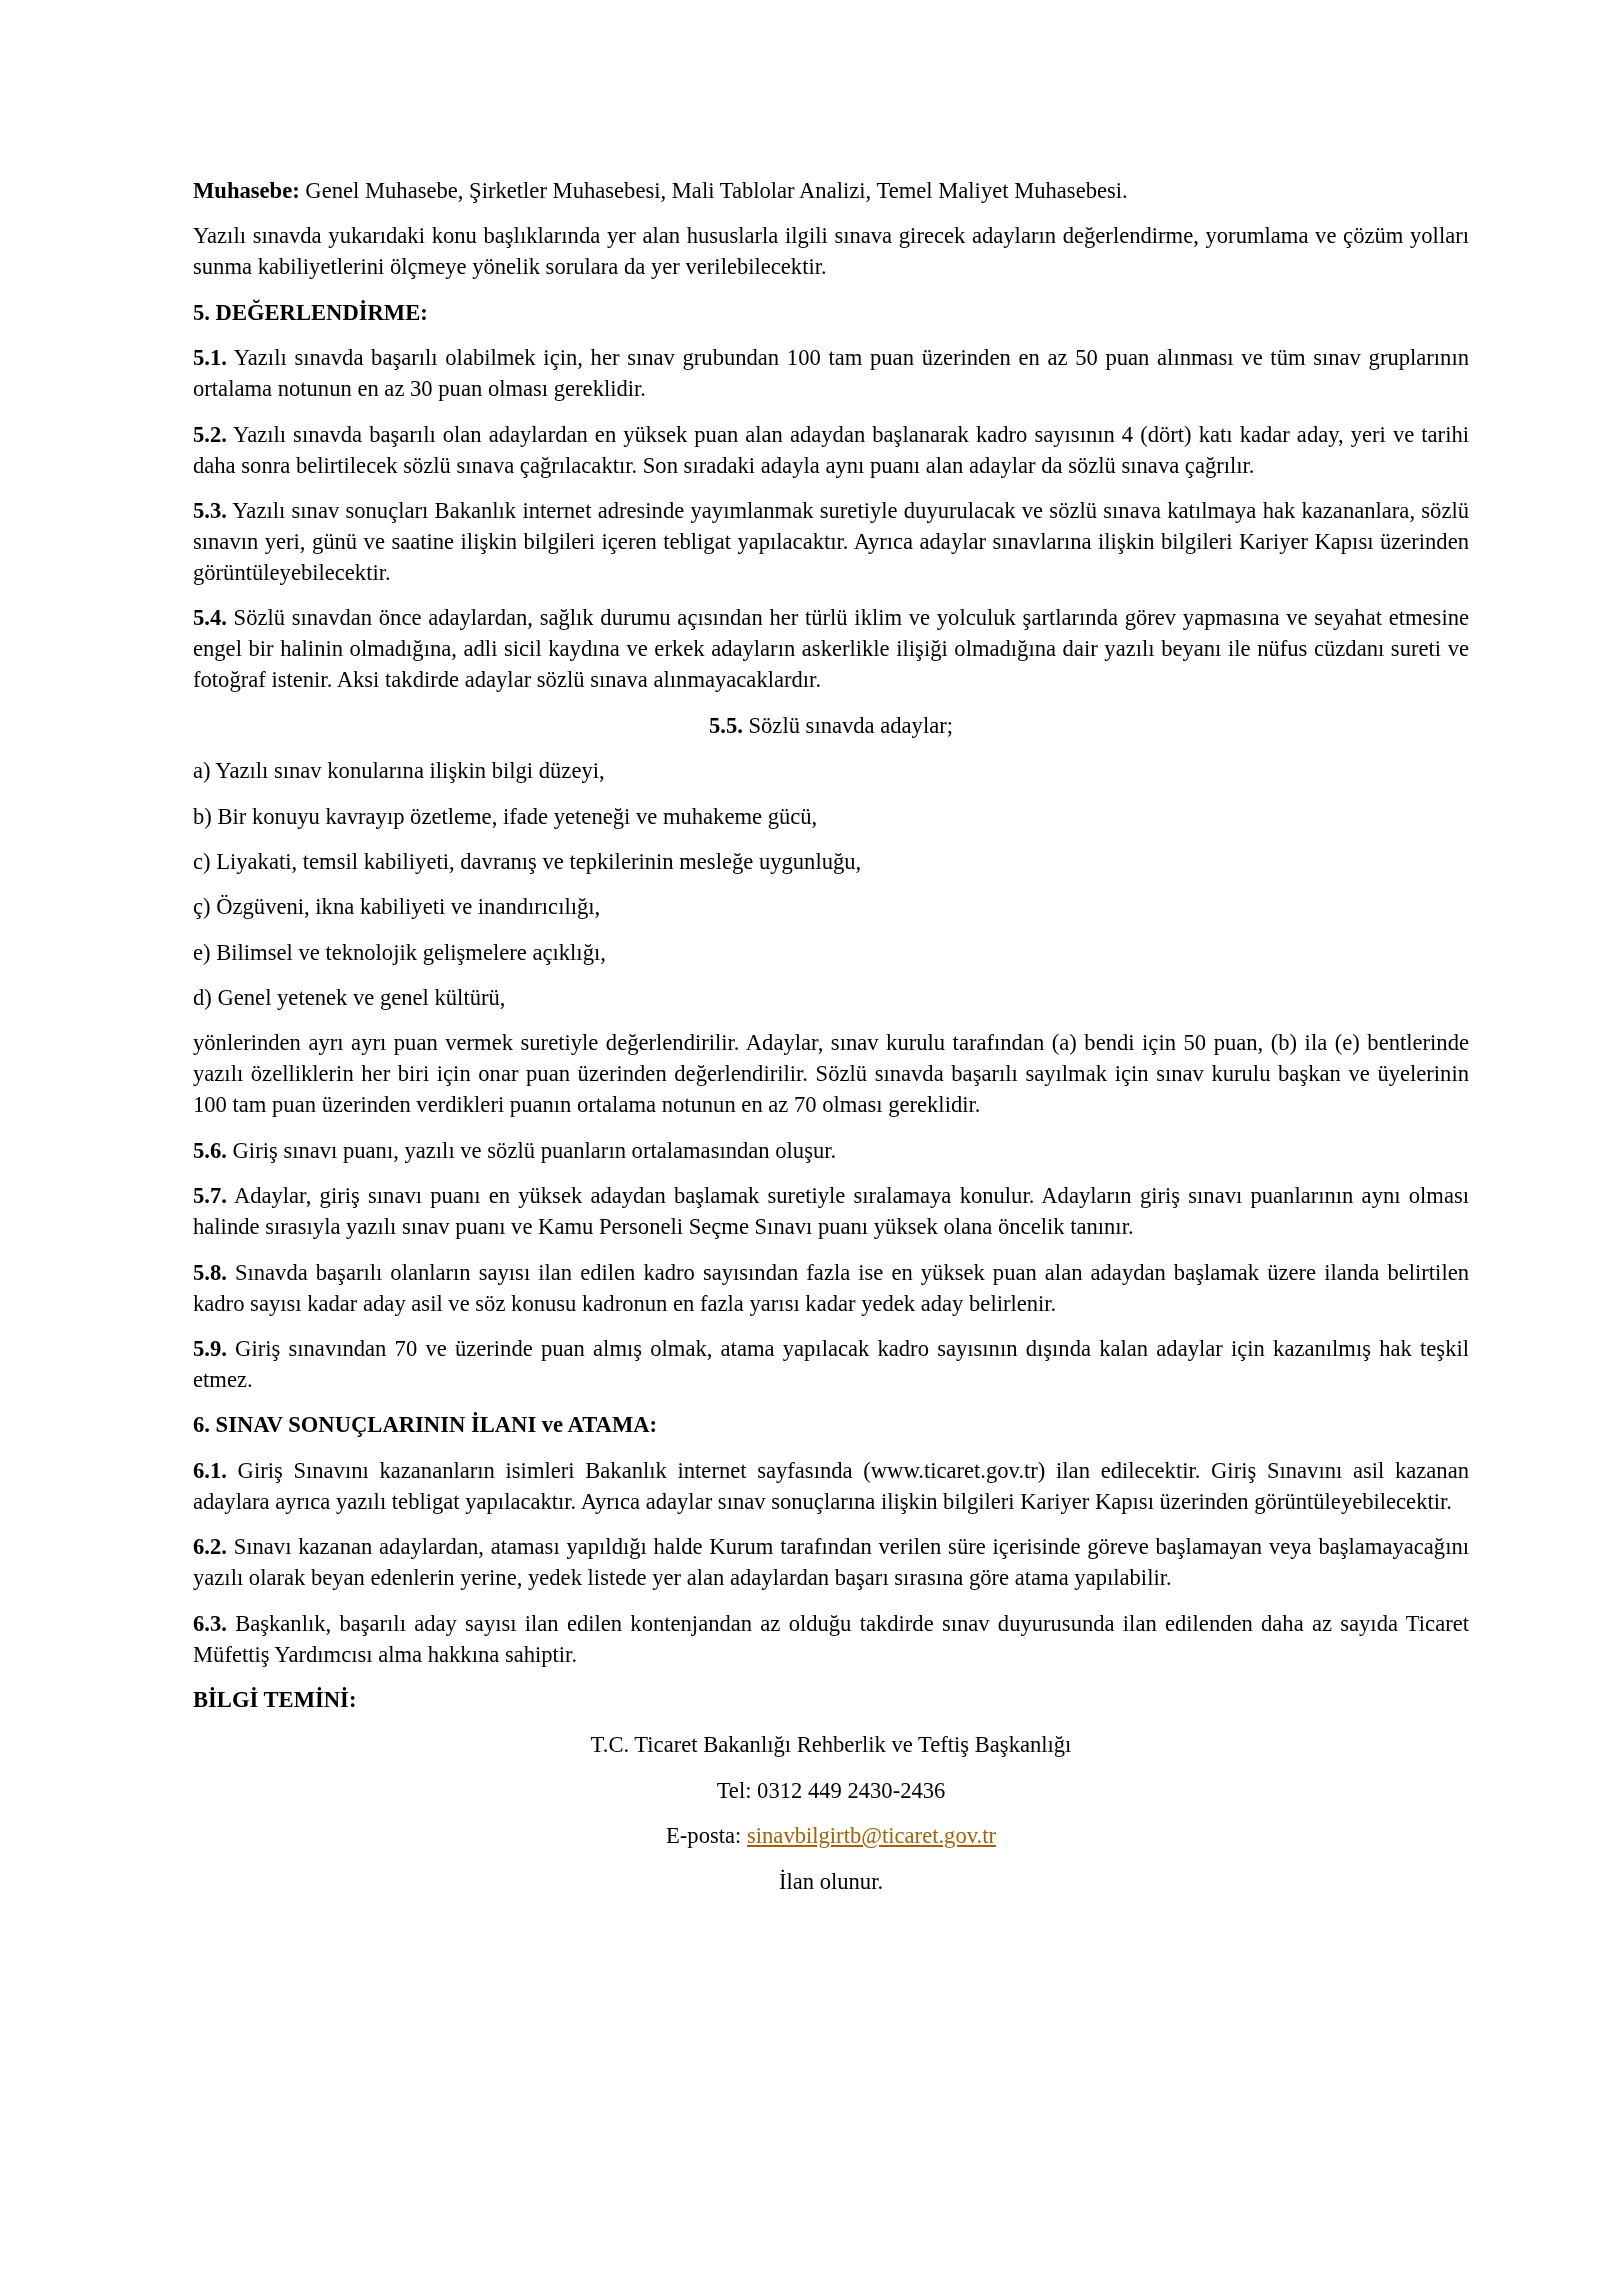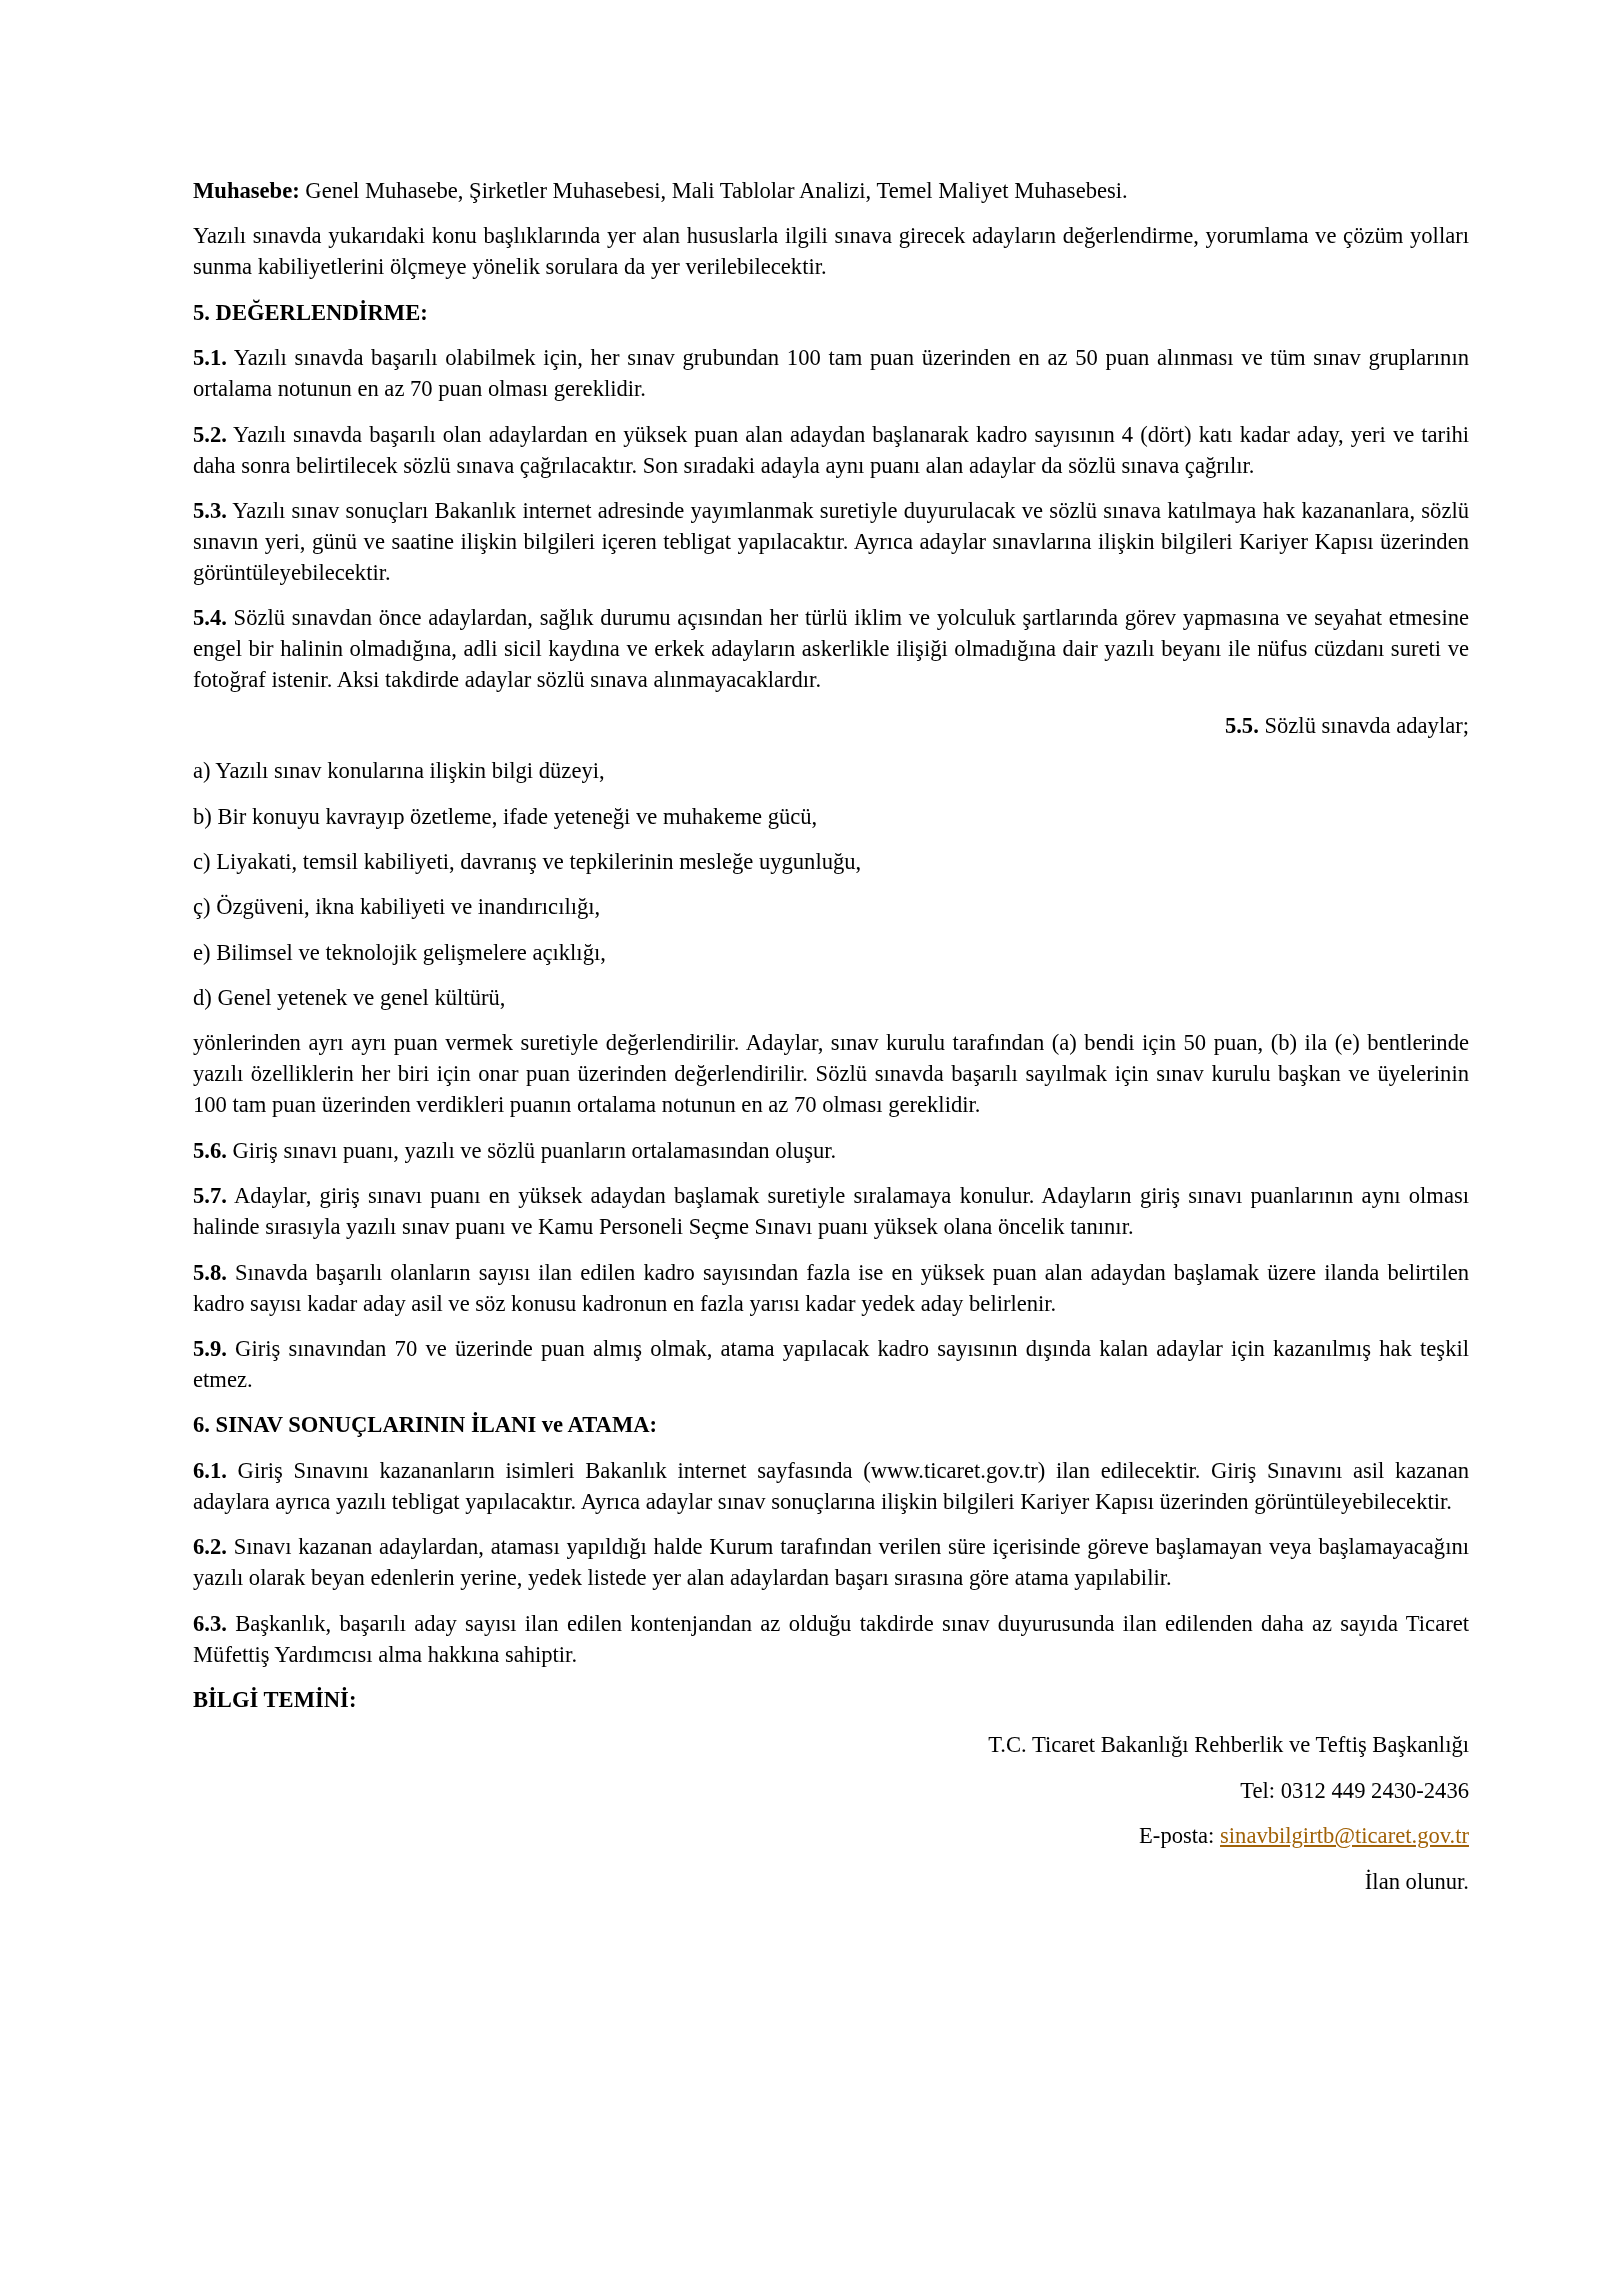--- a/index.html
+++ b/index.html
@@ -44,21 +44,21 @@
     text-align: left;
   }
   .heading-gap-top {
     margin-top: 11px;
   }
   .list-item {
     margin-bottom: 14.4px;
     text-align: left;
   }
   .single {
-    text-align: right;
+    text-align: center;
     margin-bottom: 14.4px;
   }
   b, .b {
     font-weight: bold;
   }
   a.email {
     color: #a16207;
     text-decoration: underline;
   }
 </style>
@@ -67,21 +67,21 @@
 
 <div class="page">
   <div class="content">
 
     <p class="para"><b class="b">Muhasebe:</b><span> Genel Muhasebe, Şirketler Muhasebesi, Mali Tablolar Analizi, Temel Maliyet Muhasebesi.</span></p>
 
     <p class="para">Yazılı sınavda yukarıdaki konu başlıklarında yer alan hususlarla ilgili sınava girecek adayların değerlendirme, yorumlama ve çözüm yolları sunma kabiliyetlerini ölçmeye yönelik sorulara da yer verilebilecektir.</p>
 
     <p class="heading heading-gap-top">5. DEĞERLENDİRME:</p>
 
-    <p class="para"><b class="b">5.1.</b><span> Yazılı sınavda başarılı olabilmek için, her sınav grubundan 100 tam puan üzerinden en az 50 puan alınması ve tüm sınav gruplarının ortalama notunun en az 70 puan olması gereklidir.</span></p>
+    <p class="para"><b class="b">5.1.</b><span> Yazılı sınavda başarılı olabilmek için, her sınav grubundan 100 tam puan üzerinden en az 50 puan alınması ve tüm sınav gruplarının ortalama notunun en az 30 puan olması gereklidir.</span></p>
 
     <p class="para"><b class="b">5.2.</b><span> Yazılı sınavda başarılı olan adaylardan en yüksek puan alan adaydan başlanarak kadro sayısının 4 (dört) katı kadar aday, yeri ve tarihi daha sonra belirtilecek sözlü sınava çağrılacaktır. Son sıradaki adayla aynı puanı alan adaylar da sözlü sınava çağrılır.</span></p>
 
     <p class="para"><b class="b">5.3.</b><span> Yazılı sınav sonuçları Bakanlık internet adresinde yayımlanmak suretiyle duyurulacak ve sözlü sınava katılmaya hak kazananlara, sözlü sınavın yeri, günü ve saatine ilişkin bilgileri içeren tebligat yapılacaktır. Ayrıca adaylar sınavlarına ilişkin bilgileri Kariyer Kapısı üzerinden görüntüleyebilecektir.</span></p>
 
     <p class="para"><b class="b">5.4.</b><span> Sözlü sınavdan önce adaylardan, sağlık durumu açısından her türlü iklim ve yolculuk şartlarında görev yapmasına ve seyahat etmesine engel bir halinin olmadığına, adli sicil kaydına ve erkek adayların askerlikle ilişiği olmadığına dair yazılı beyanı ile nüfus cüzdanı sureti ve fotoğraf istenir. Aksi takdirde adaylar sözlü sınava alınmayacaklardır.</span></p>
 
     <p class="single"><b class="b">5.5.</b><span> Sözlü sınavda adaylar;</span></p>
 
     <p class="list-item">a) Yazılı sınav konularına ilişkin bilgi düzeyi,</p>

